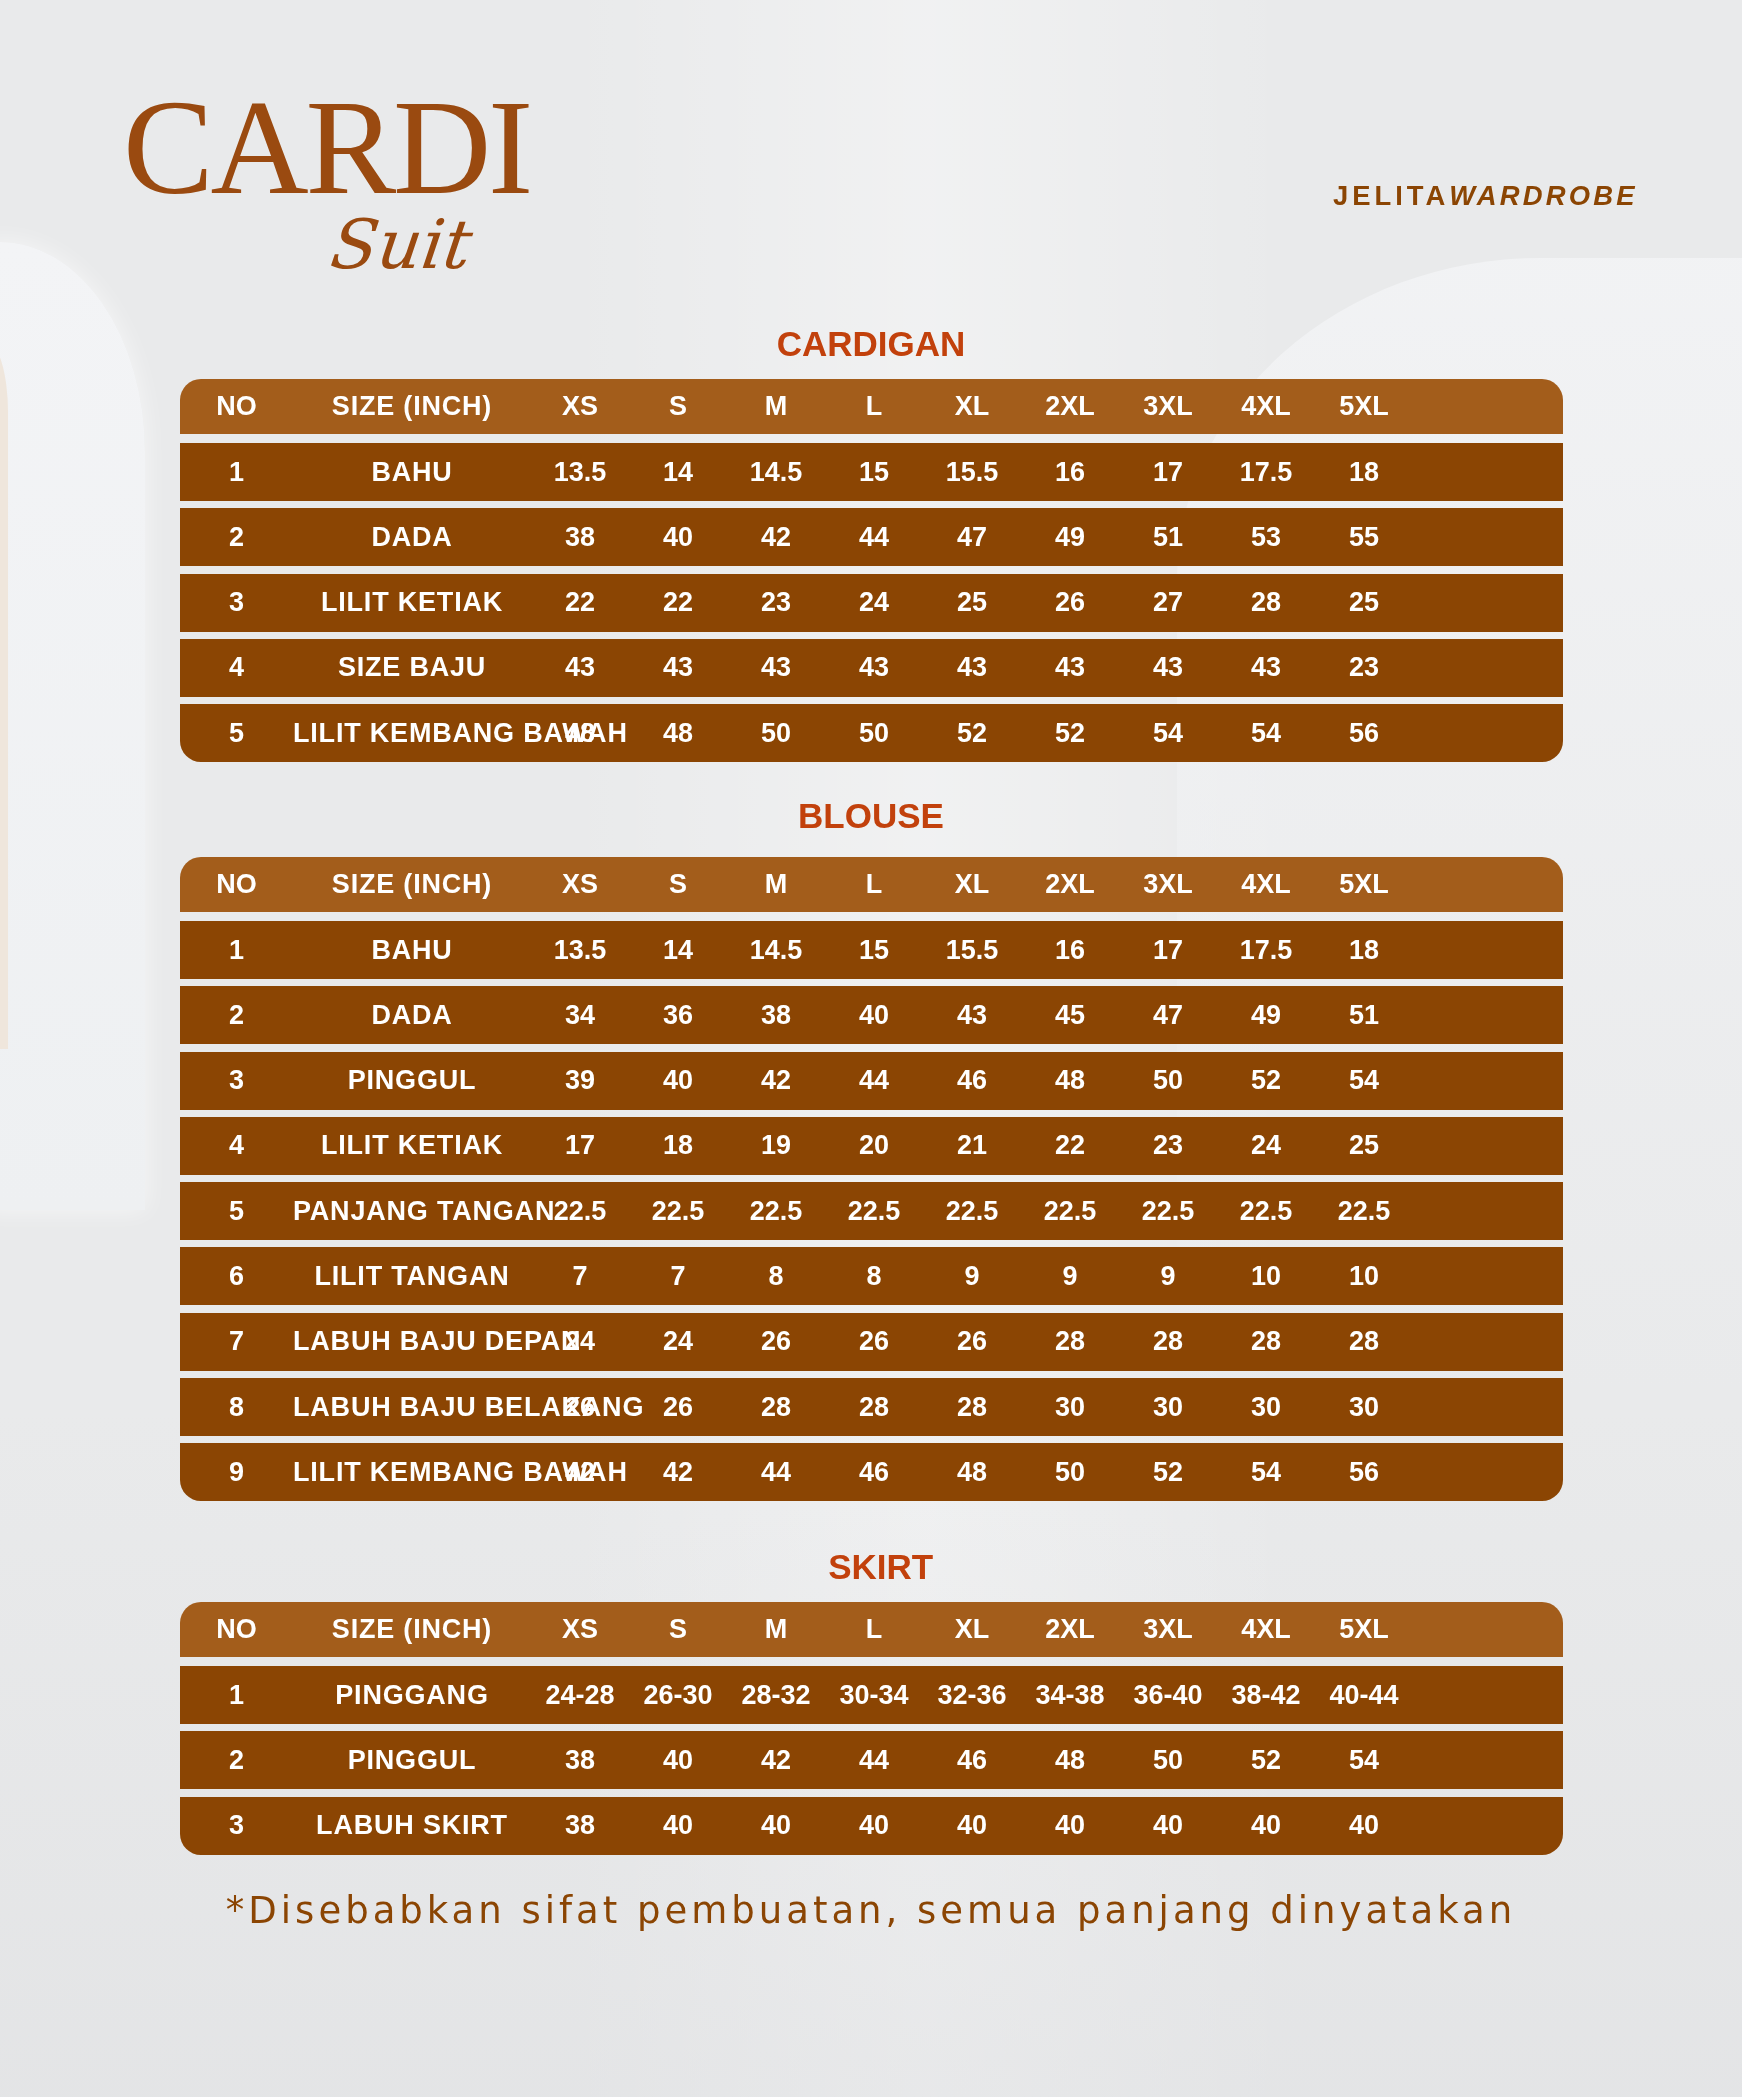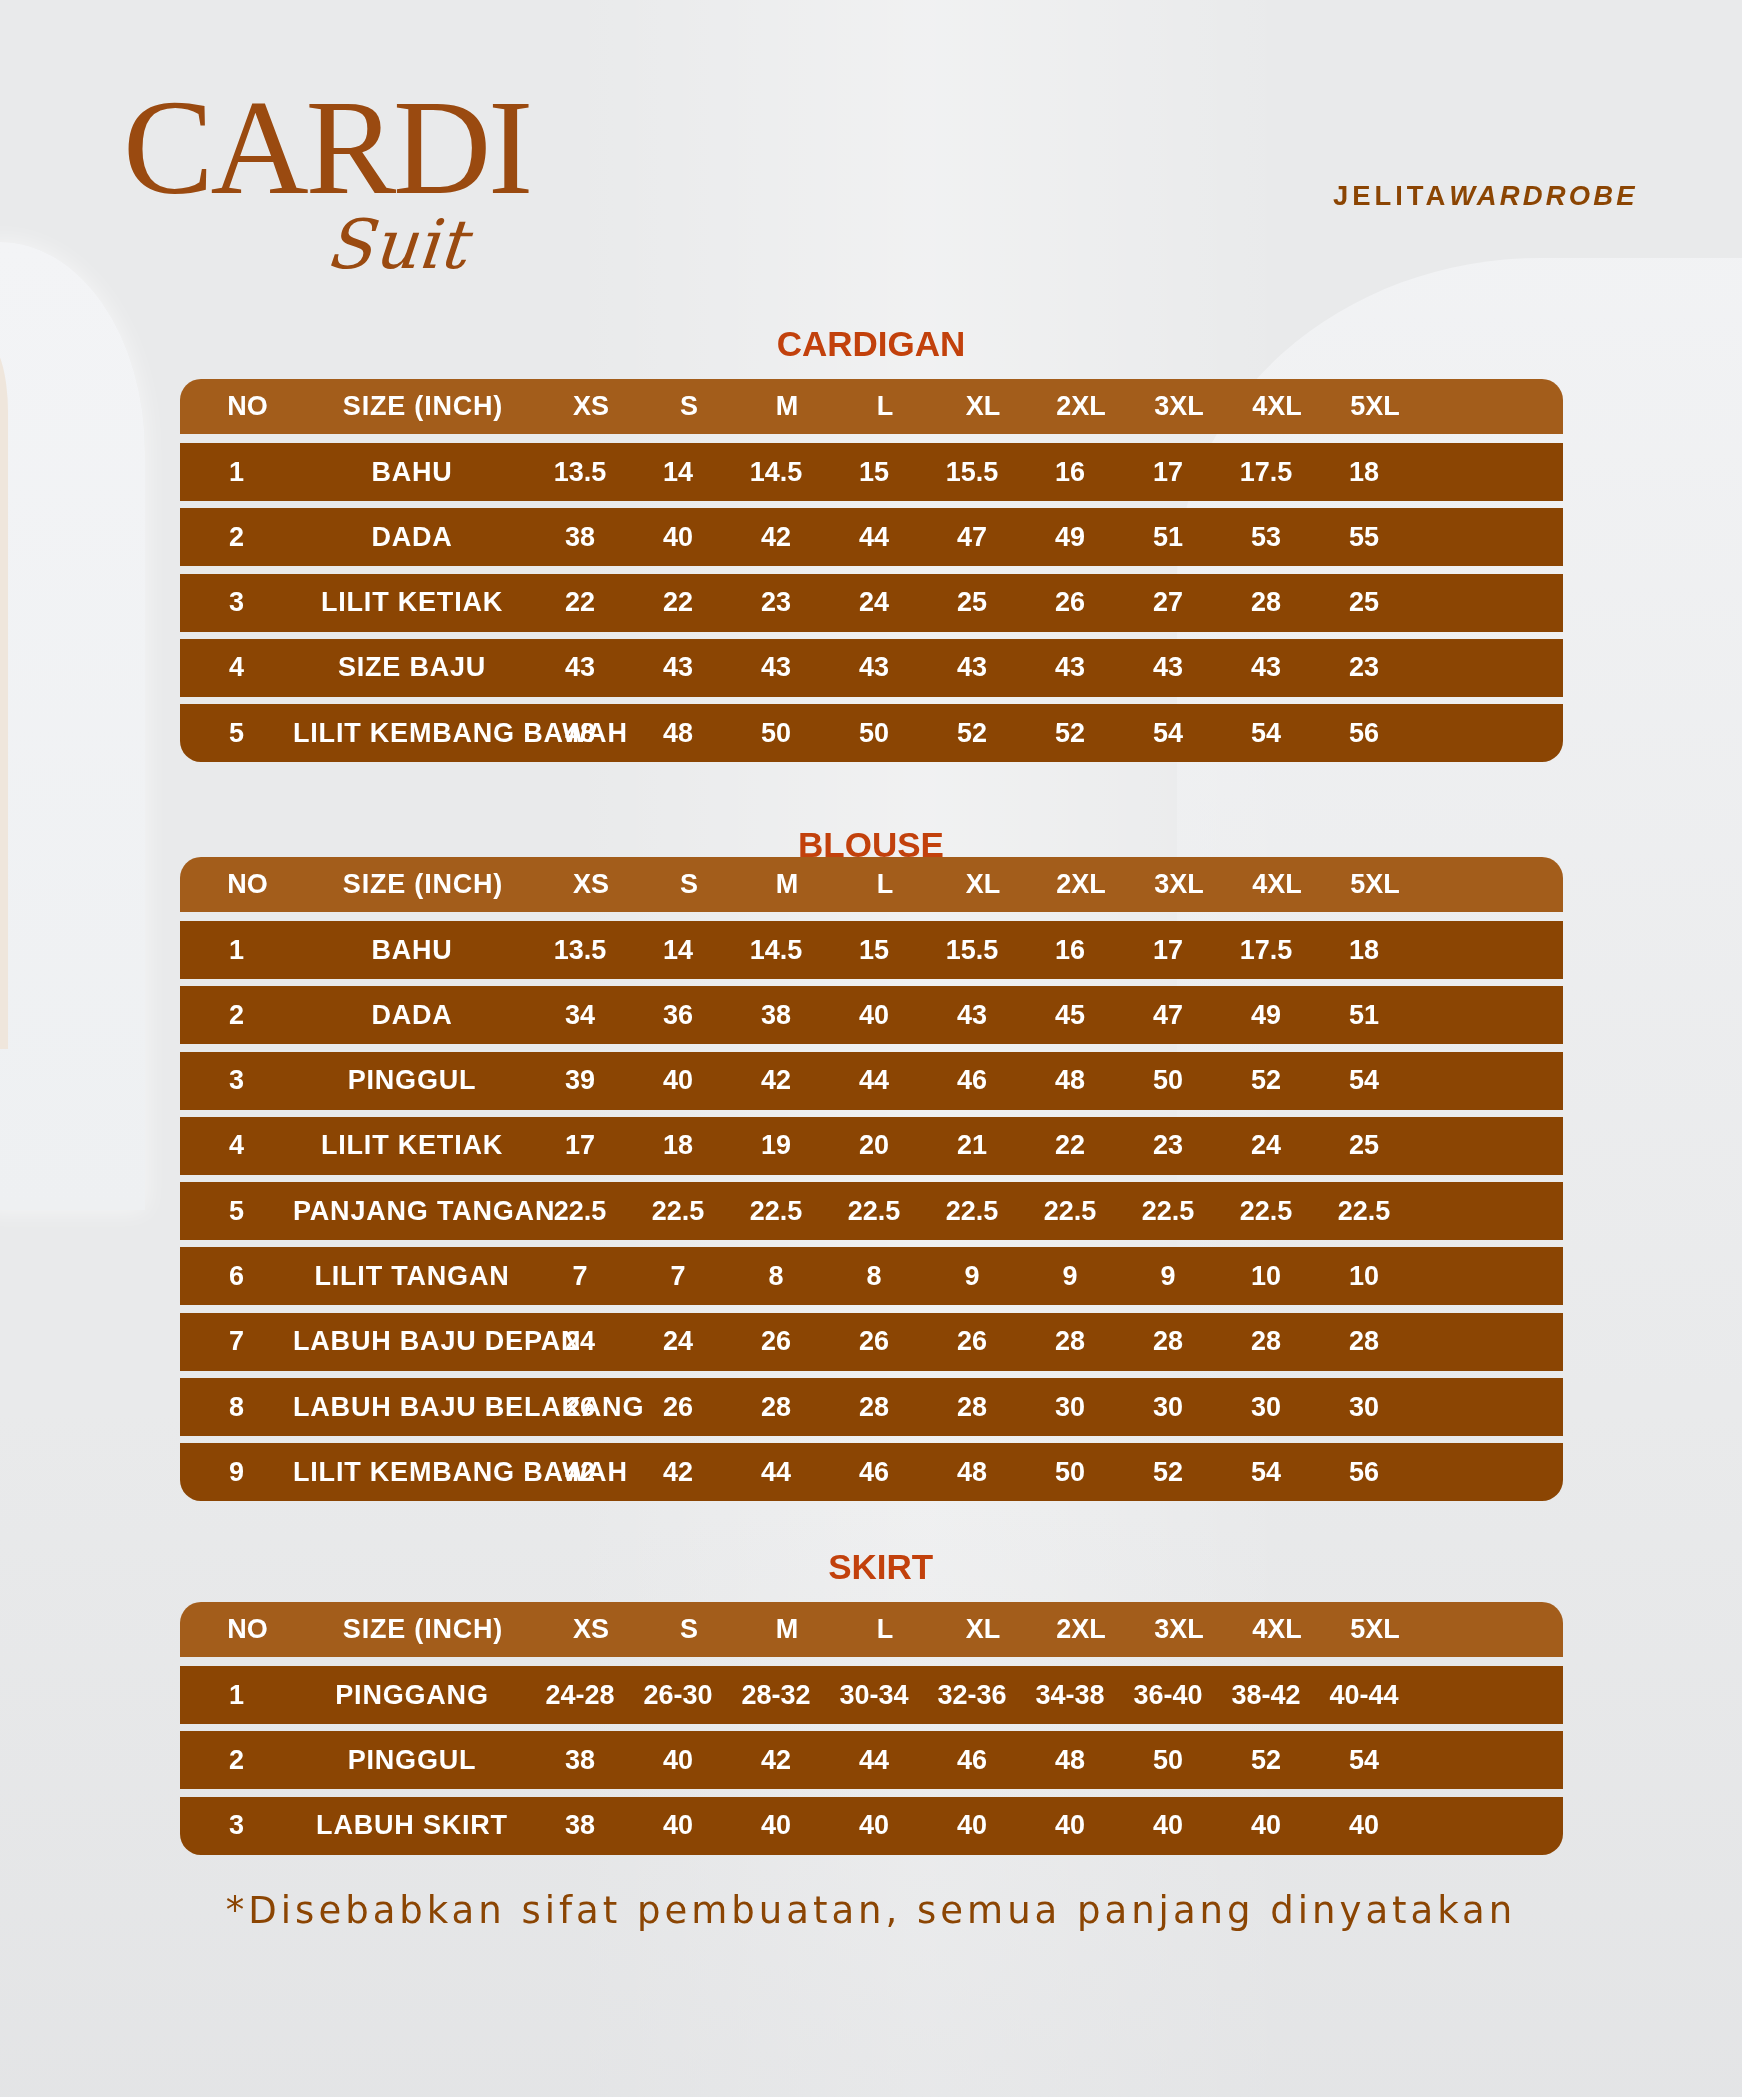--- a/index.html
+++ b/index.html
@@ -70,21 +70,20 @@
     align-items:center;
     color:#fff; font-weight:700; font-size:27px;
     height:58px; margin-bottom:7.3px;
     background:#8b4503;
     padding-right:0;
   }
   .trow.head {
     background:#a35d1b; height:55px; margin-bottom:9px;
     border-top-left-radius:21px; border-top-right-radius:21px;
     font-size:27px;
-    padding-left:11px;
   }
   .trow.last { border-bottom-left-radius:21px; border-bottom-right-radius:21px; margin-bottom:0; }
   .cell { text-align:center; white-space:nowrap; }
   .cell.no { text-align:center; }
   .cell.label { letter-spacing:0.8px; }
   .cell.val { text-align:center; }
 
   .footnote {
     position:absolute; left:0; width:1742px; top:1894px; text-align:center;
     font-family:"DejaVu Sans", sans-serif; font-size:37px; color:#8b4503;
@@ -181,21 +180,21 @@
         <div class="cell val">50</div>
         <div class="cell val">52</div>
         <div class="cell val">52</div>
         <div class="cell val">54</div>
         <div class="cell val">54</div>
         <div class="cell val">56</div>
       </div>
     </div>
 </div>
 
-<div class="section-title" style="top:827px;">BLOUSE</div>
+<div class="section-title" style="top:798px;">BLOUSE</div>
 <div class="size-table" style="top:857px;">
   <div class="trow head">
     <div class="cell no">NO</div>
     <div class="cell label">SIZE (INCH)</div>
     <div class="cell val">XS</div>
     <div class="cell val">S</div>
     <div class="cell val">M</div>
     <div class="cell val">L</div>
     <div class="cell val">XL</div>
     <div class="cell val">2XL</div>

